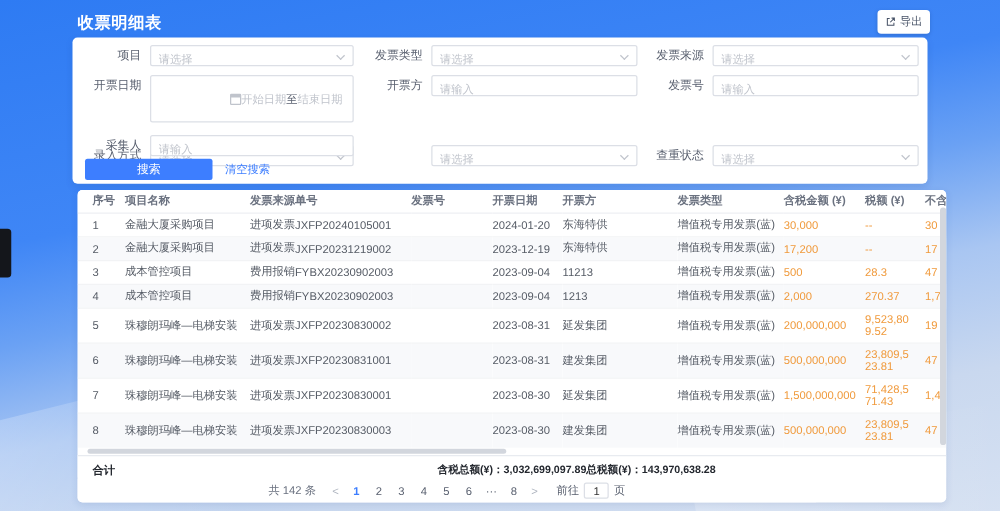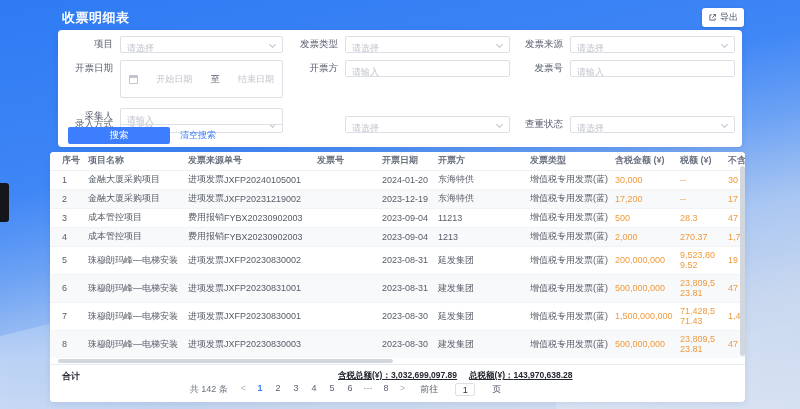--- a/index.html
+++ b/index.html
@@ -30,59 +30,59 @@
   .filter-card{position:absolute;left:58px;top:30px;width:684px;height:117px;background:#fff;border-radius:4px;
     box-shadow:0 2px 6px rgba(25,60,130,.12);}
   .f-label{position:absolute;height:17px;line-height:17px;font-size:9.5px;color:#5a6170;text-align:right;font-family:Liberation Mono, monospace;}
   .ctl{position:absolute;height:17px;border:1px solid var(--border);border-radius:2px;background:#fff;}
   .ctl input{width:100%;height:100%;border:none;outline:none;background:transparent;font-size:9px;color:#333;
     padding:0 14px 0 6px;font-family:inherit;}
   .ctl input::placeholder{color:var(--ph);}
   .ctl.txt input{padding-right:6px;}
   .chev{position:absolute;right:7px;top:5px;width:5px;height:5px;border-right:1px solid var(--ph);
     border-bottom:1px solid var(--ph);transform:rotate(45deg);}
-  .ctl.date{display:flex;align-items:center;justify-content:space-between;padding:18px 8px;font-size:9px;}
+  .ctl.date{display:flex;align-items:center;justify-content:flex-end;padding:18px 8px;font-size:9px;}
   .cal{display:inline-block;width:9px;height:9px;border:1px solid var(--ph);border-top:3px solid var(--ph);border-radius:1px;}
   .dph{color:var(--ph);}
   .dsep{color:#5a6170;}
   .c1l{left:0;width:55px;} .c1c{left:62px;width:163px;}
   .c2l{left:200px;width:80px;} .c2c{left:287px;width:165px;}
   .c3l{left:425px;width:80px;} .c3c{left:512px;width:165px;}
   .row1{top:6px;} .row2{top:30px;} .row3{top:54px;margin-top:32px;} .row4{top:78px;}
   .search-btn{position:absolute;left:10px;top:97px;width:102px;height:17px;background:var(--accent);border:none;
     border-radius:2px;color:#fff;font-size:9.5px;cursor:pointer;font-family:inherit;}
   .clear-link{position:absolute;left:122px;top:97px;height:17px;line-height:17px;font-size:9px;color:var(--accent);cursor:pointer;}
 
-  .table-card{position:absolute;left:50px;top:152px;width:695px;height:250px;background:#fff;border-radius:4px;
+  .table-card{position:absolute;left:62px;top:152px;width:695px;height:250px;background:#fff;border-radius:4px;
     box-shadow:0 2px 6px rgba(25,60,130,.10);overflow:hidden;}
   .tbl-clip{position:absolute;left:0;top:0;width:695px;height:206px;overflow:hidden;}
   table{width:760px;table-layout:fixed;border-collapse:collapse;font-size:9px;color:var(--txt);}
   th{height:18px;font-weight:600;color:#6b7280;text-align:left;padding:0;white-space:nowrap;
     border-bottom:1px solid #eef0f4;background:#fff;}
   td{padding:0;white-space:nowrap;overflow:hidden;}
   tbody tr{border-bottom:1px solid #f2f3f5;}
   tbody tr:nth-child(even){background:#f8f9fb;}
   tr.r-s{height:19px;} tr.r-t{height:28px;}
   th:nth-child(1),td:nth-child(1){padding-left:12px;}
   td:nth-child(n+9){color:var(--amt);}
   td:nth-child(10){white-space:normal;word-break:break-all;line-height:10px;padding-right:8px;}
   .vscroll{position:absolute;left:690px;top:14px;width:5px;height:190px;background:#d2d6dd;border-radius:3px;cursor:pointer;}
   .hscroll{position:absolute;left:8px;top:207px;width:335px;height:4px;background:#d2d6dd;border-radius:2px;cursor:pointer;}
 
   .tfoot{position:absolute;left:0;top:212px;width:695px;height:18px;border-top:1px solid #e8ebf0;background:#fff;}
   .sum-label{position:absolute;left:12px;top:5px;font-size:9px;font-weight:bold;color:#23272e;}
-  .totals{position:absolute;left:288px;top:5px;display:flex;gap:12px;font-size:8.5px;font-weight:bold;color:#23272e;white-space:nowrap;text-decoration:underline;}
-
-  .pager{position:absolute;left:0;top:231px;width:591px;height:19px;display:flex;align-items:flex-start;justify-content:center;
+  .totals{position:absolute;left:288px;top:5px;display:flex;font-size:8.5px;font-weight:bold;color:#23272e;white-space:nowrap;}
+
+  .pager{position:absolute;left:0;top:231px;width:591px;height:19px;display:flex;align-items:center;justify-content:center;
     gap:8px;font-size:9px;color:#5a6170;background:#fff;}
   .pg-total{color:#6b7280;margin-right:4px;}
   .pg-arrow{color:#aeb4bf;cursor:pointer;padding:0 1px;}
   .pg-num{min-width:10px;text-align:center;cursor:pointer;color:#5a6170;}
   .pg-num.current{color:var(--accent);font-weight:bold;}
-  .jump{display:flex;align-items:center;gap:17px;margin-left:6px;}
+  .jump{display:flex;align-items:center;gap:4px;margin-left:6px;}
   .jump input{width:20px;height:13px;border:1px solid var(--border);border-radius:2px;text-align:center;
     font-size:9px;color:#333;outline:none;font-family:inherit;}
 </style>
 </head>
 <body>
 
 <div class="canvas">
   <div class="streak"></div>
   <div class="streak2"></div>
   <div class="left-artifact"></div>

